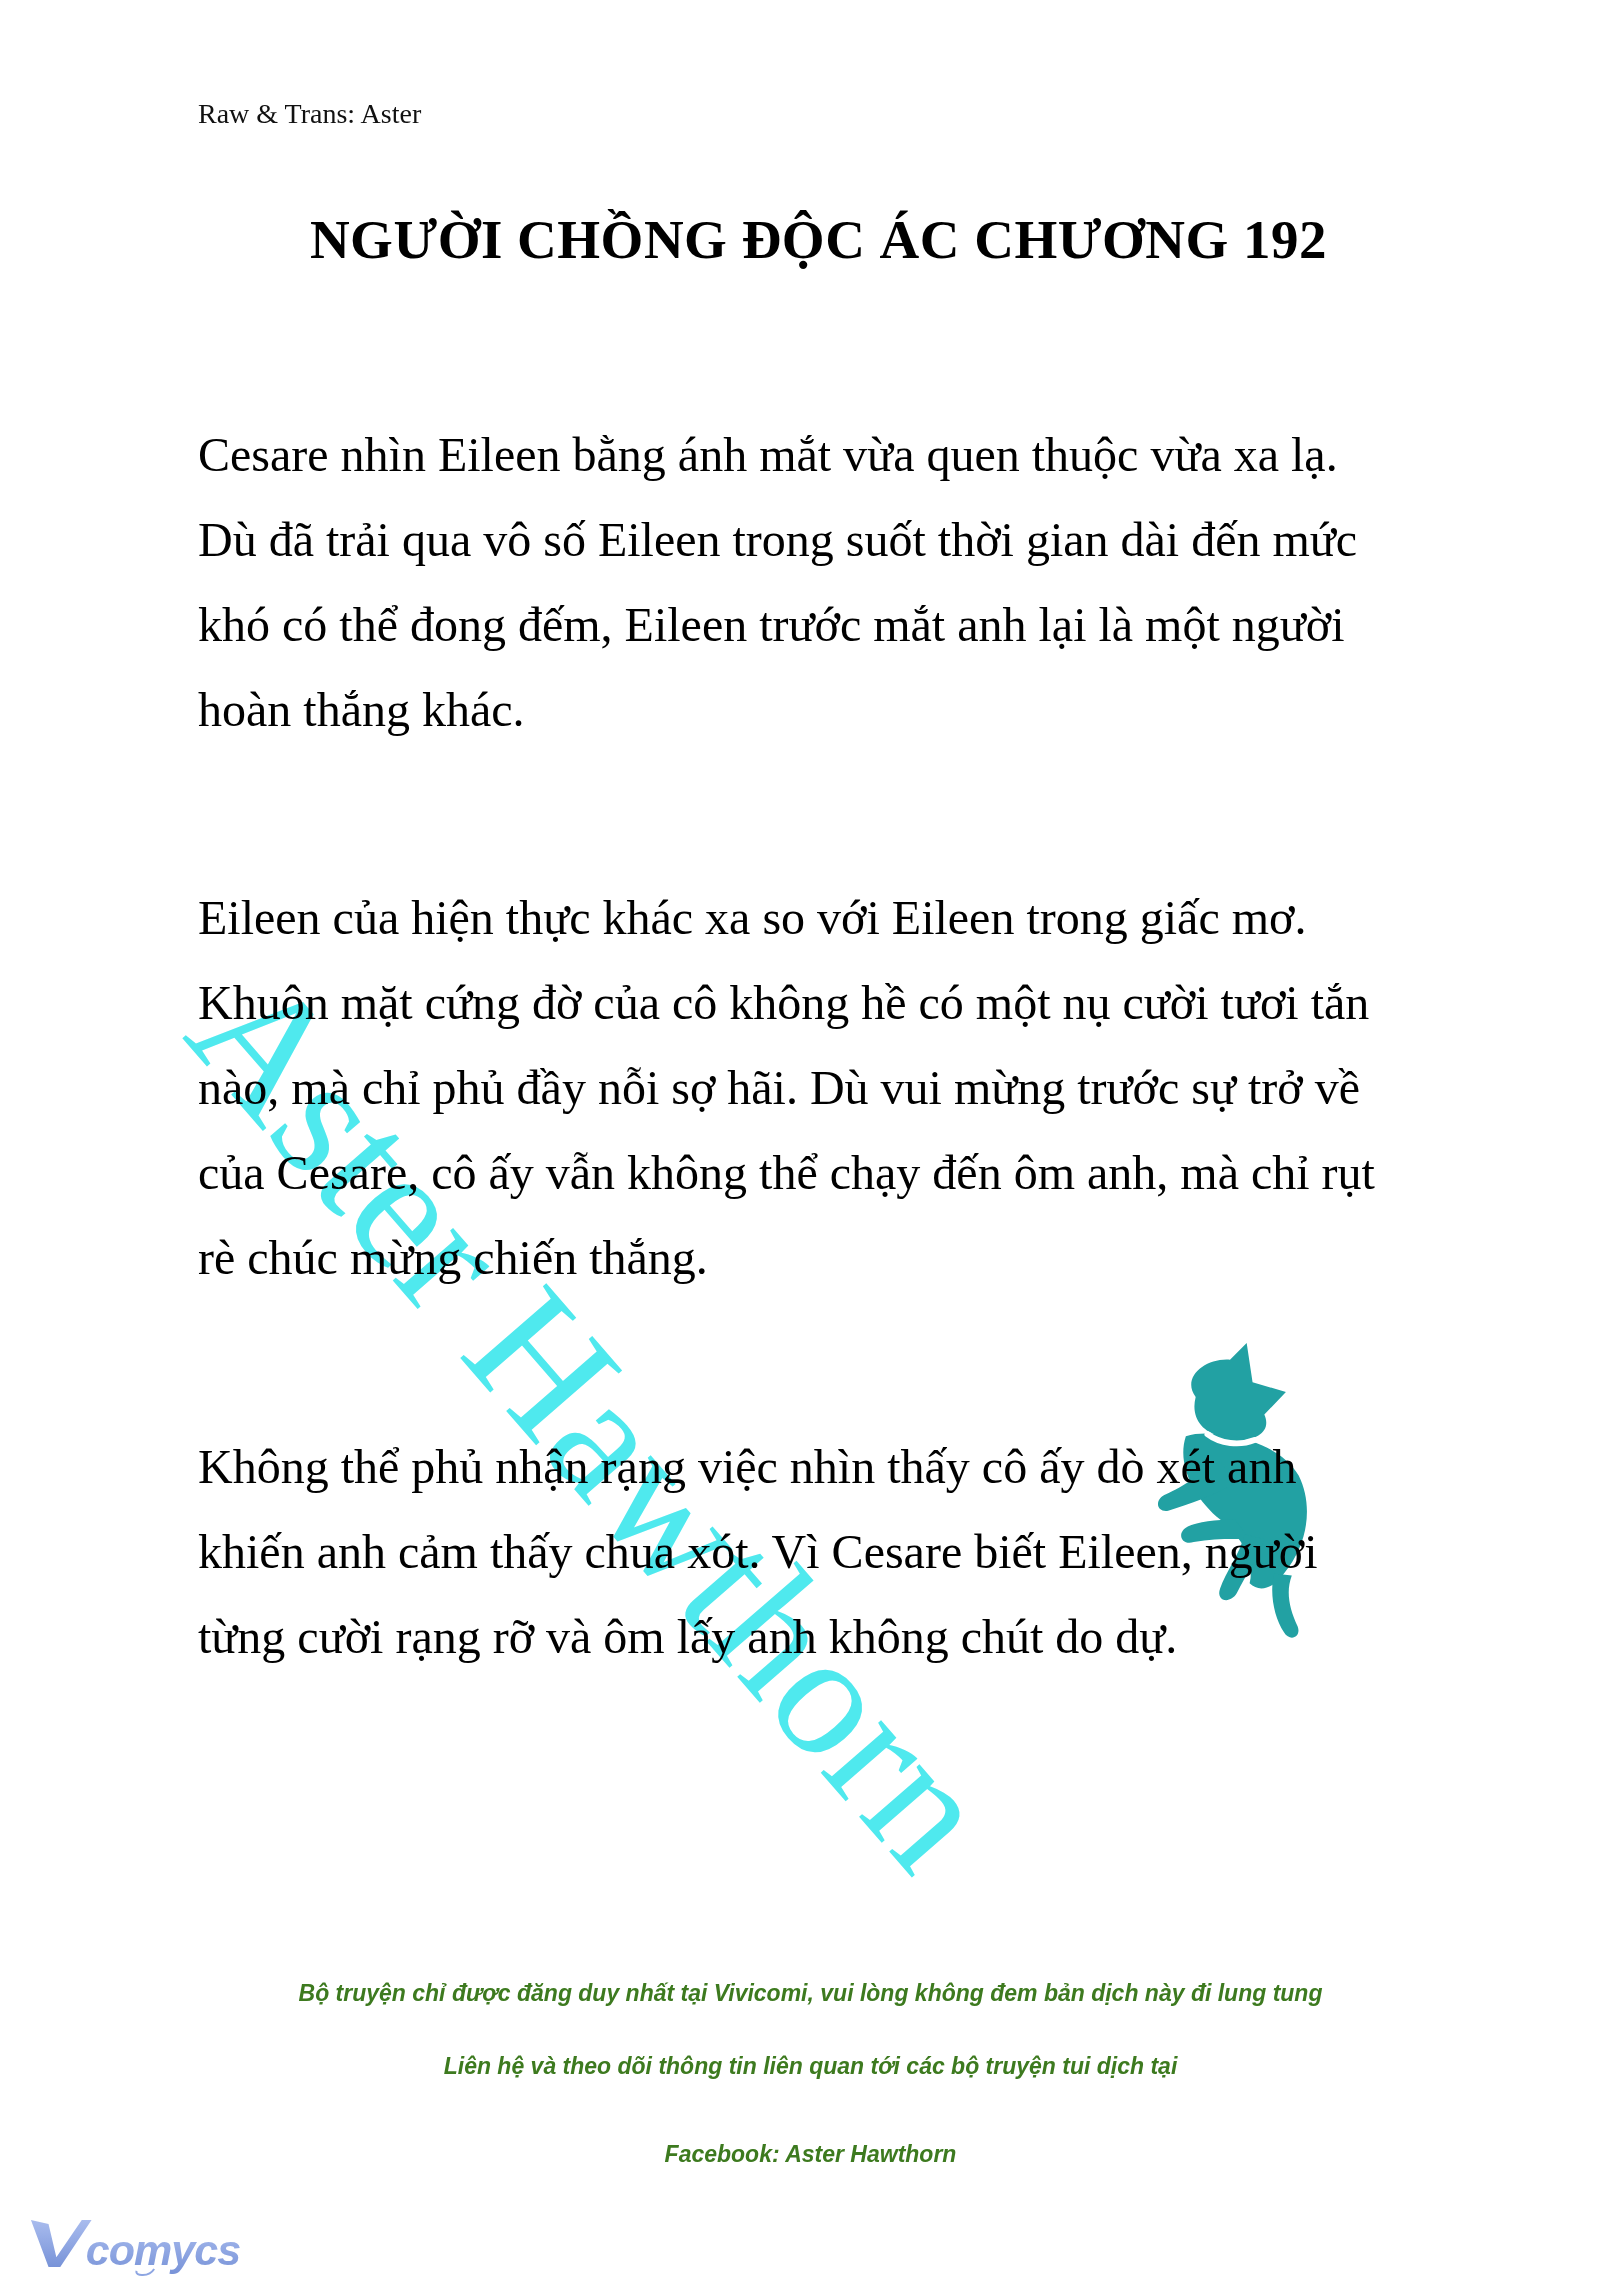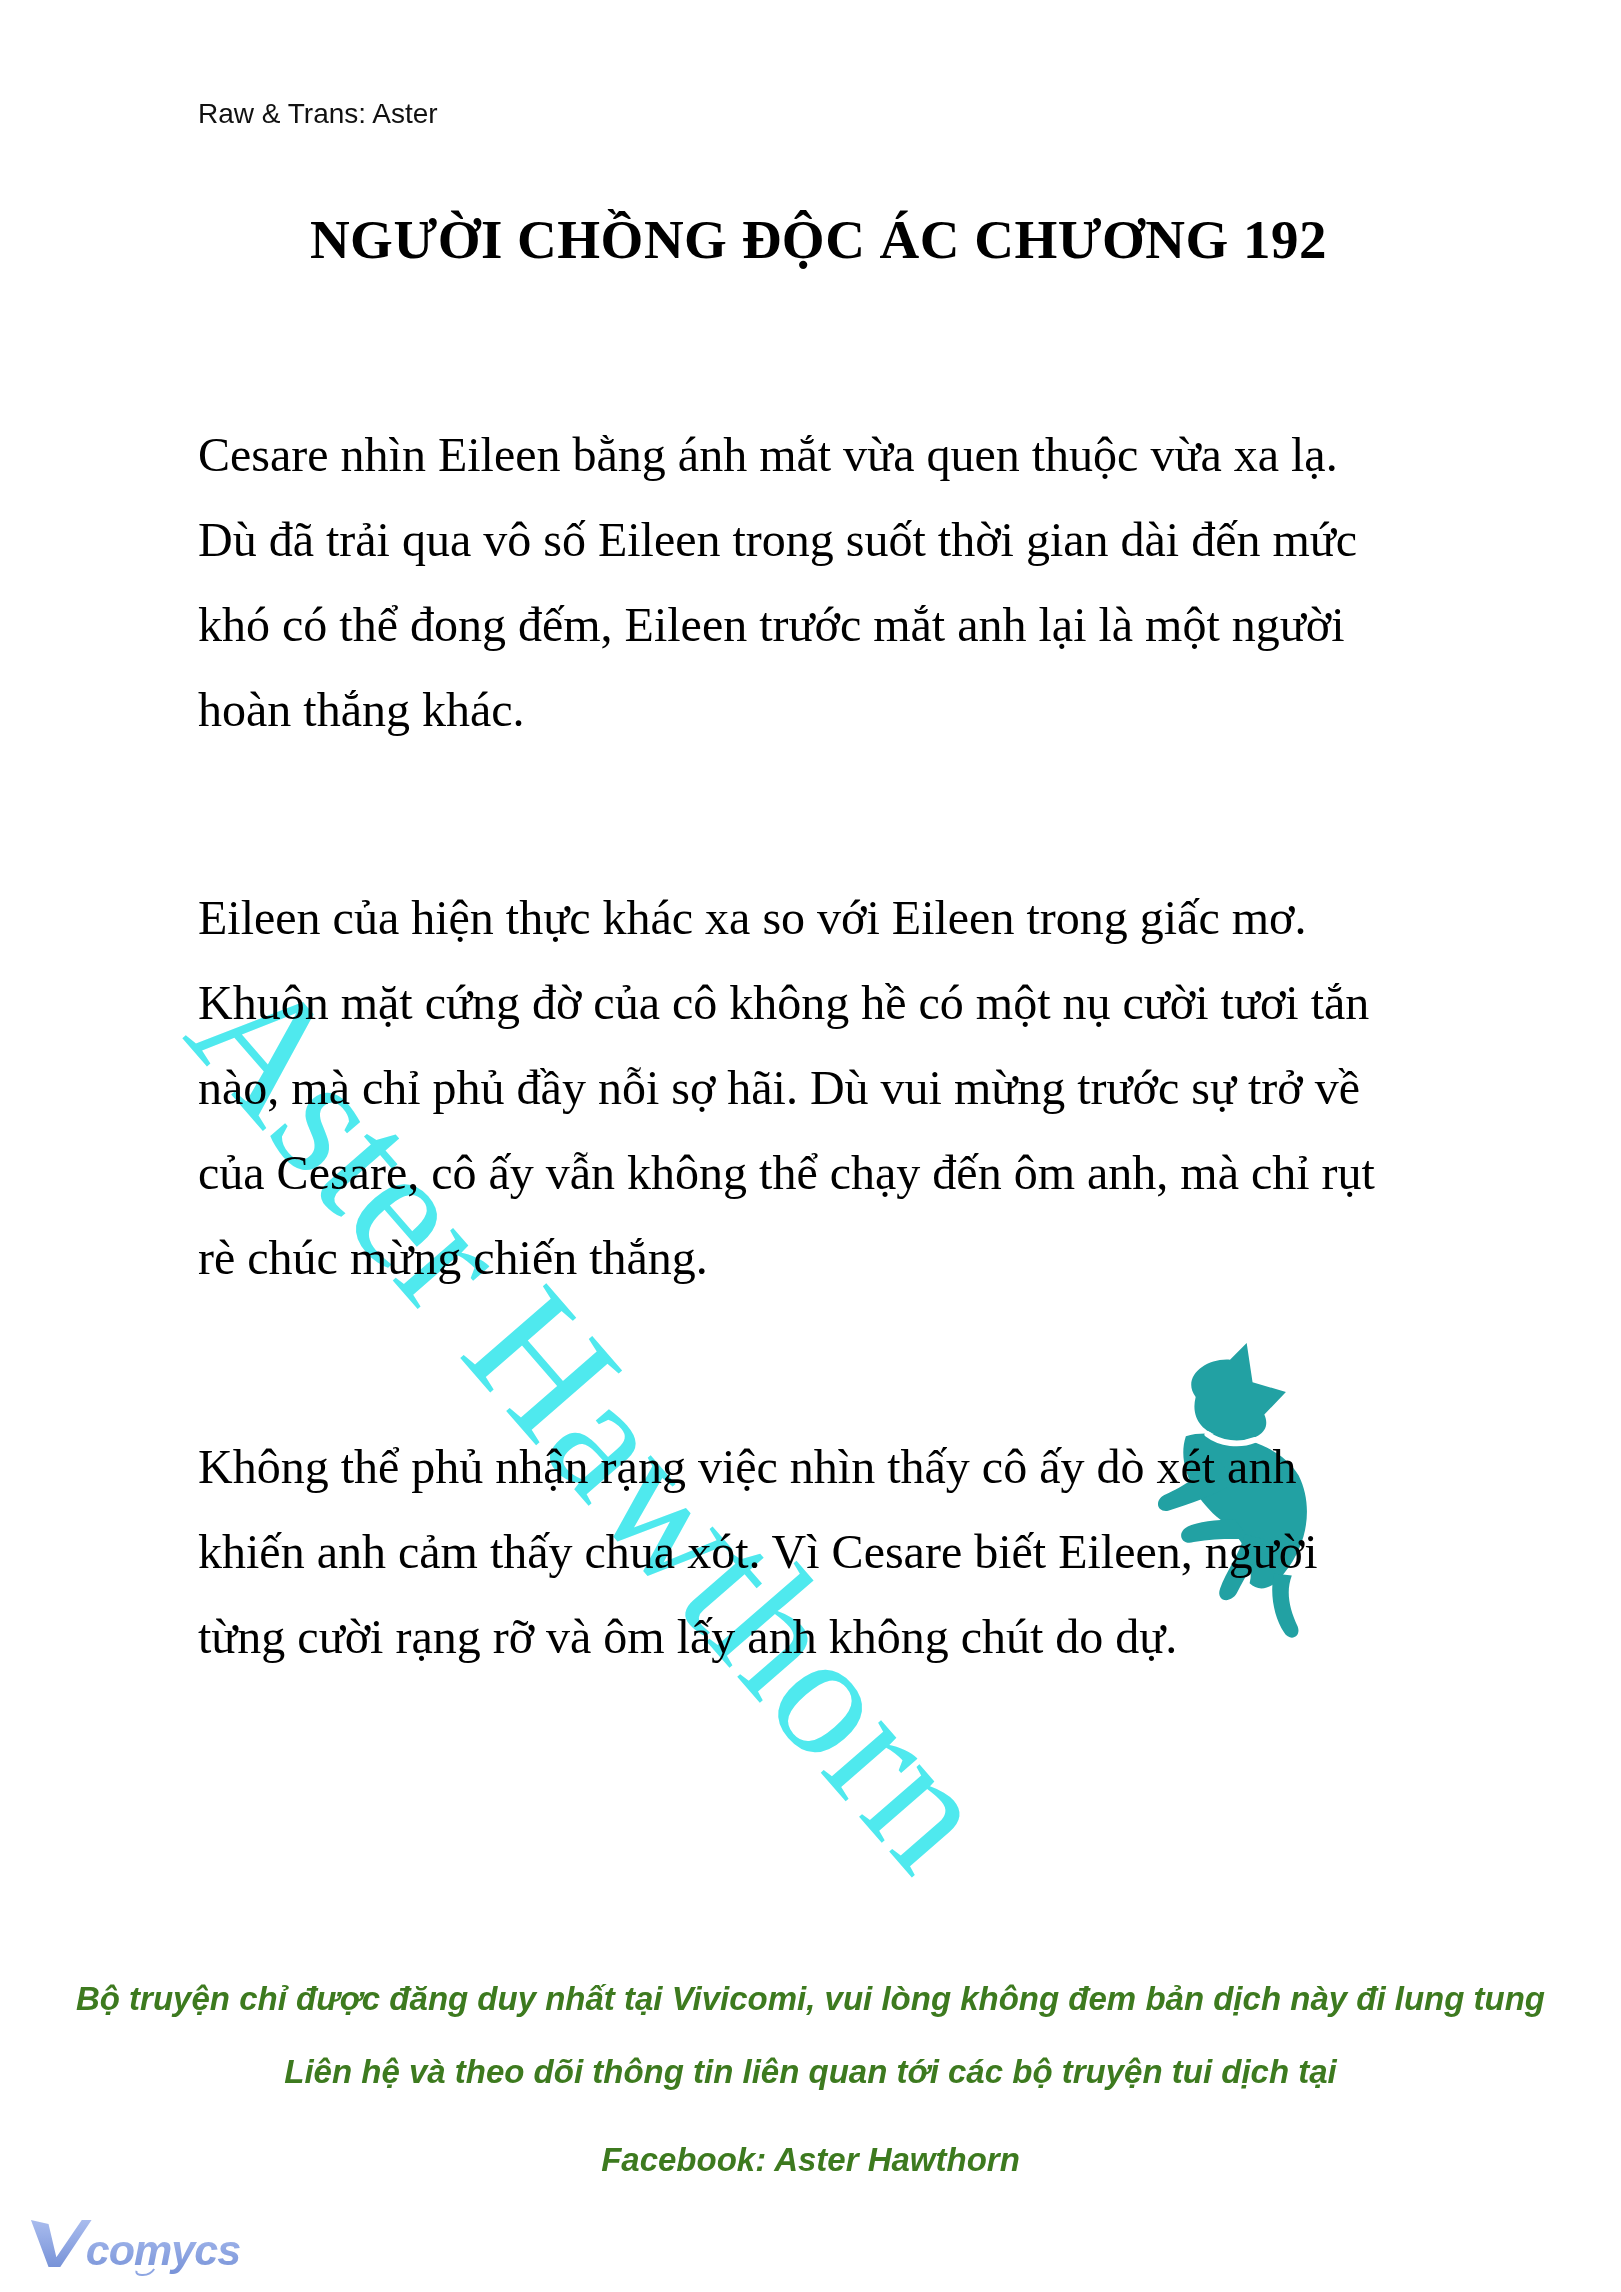--- a/index.html
+++ b/index.html
@@ -16,21 +16,21 @@
     .page {
       position: absolute;
       left: 0; top: 0;
       width: 1621px; height: 2293px;
       background: #ffffff;
     }
     .header-credit {
       position: absolute;
       left: 198px;
       top: 98px;
-      font-family: Liberation Sans, sans-serif;
+      font-family: Liberation Serif, serif;
       font-size: 28px;
       color: #111111;
       white-space: nowrap;
     }
     .title {
       position: absolute;
       left: 8px;
       width: 1621px;
       top: 208px;
       text-align: center;
@@ -59,21 +59,21 @@
     .para-3 { top: 1424px; }
 
     .footer-note {
       position: absolute;
       left: 0;
       width: 1621px;
       text-align: center;
       font-family: "Liberation Sans", sans-serif;
       font-style: italic;
       font-weight: bold;
-      font-size: 33px;
+      font-size: 23px;
       white-space: nowrap;
     }
     .footer-1 { top: 1980px; }
     .footer-2 { top: 2053px; }
     .footer-3 { top: 2127px; }
 
     .watermark {
       position: absolute;
       left: 225px;
       top: 912px;

